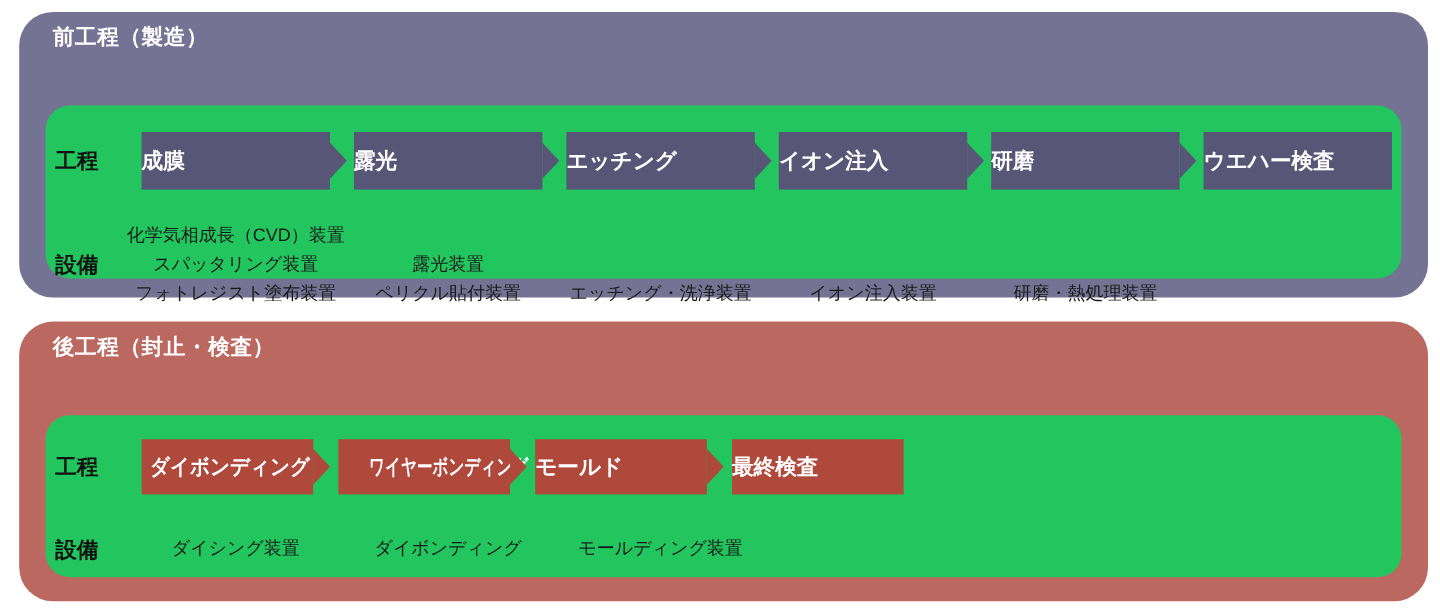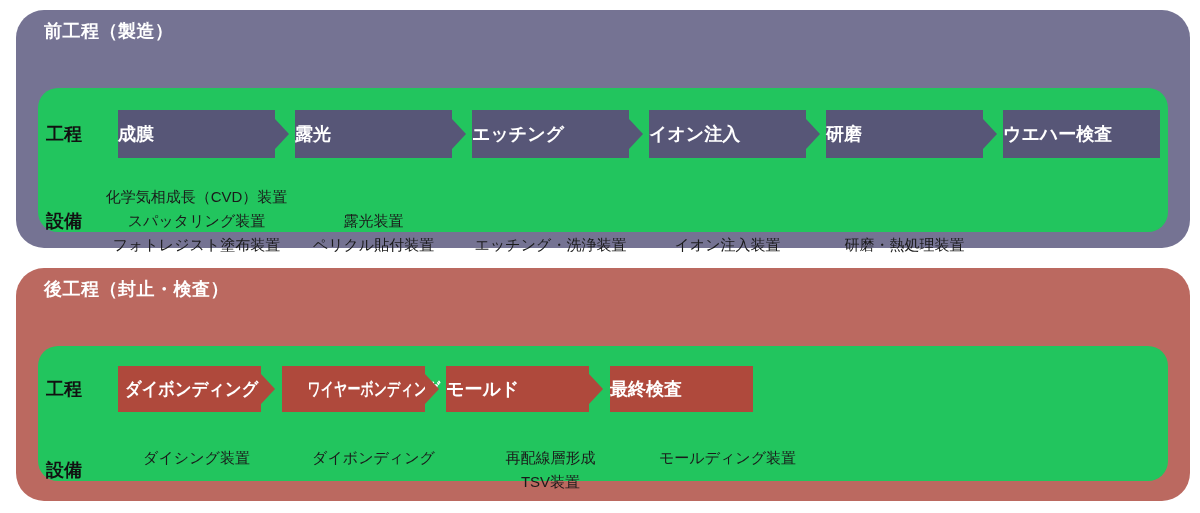--- a/index.html
+++ b/index.html
@@ -114,24 +114,20 @@
         <div class="equipment-row">
           <div class="equipment-label">設備</div>
           <div style="display:flex;align-items:flex-start;">
             <div class="equip-col">
               <div class="equip-line">ダイシング装置</div>
             </div>
             <div class="equip-col">
               <div class="equip-line">ダイボンディング</div>
             </div>
             <div class="equip-col">
-              <div class="equip-line">再配線層形成</div>
-              <div class="equip-line">TSV装置</div>
-            </div>
-            <div class="equip-col">
               <div class="equip-line">モールディング装置</div>
             </div>
             <div class="equip-col"></div>
           </div>
         </div>
       </div>
     </div>
   </div>
 
 </body></html>

